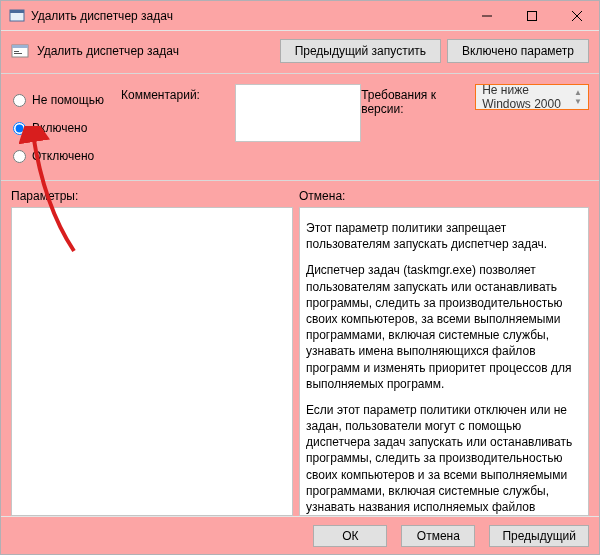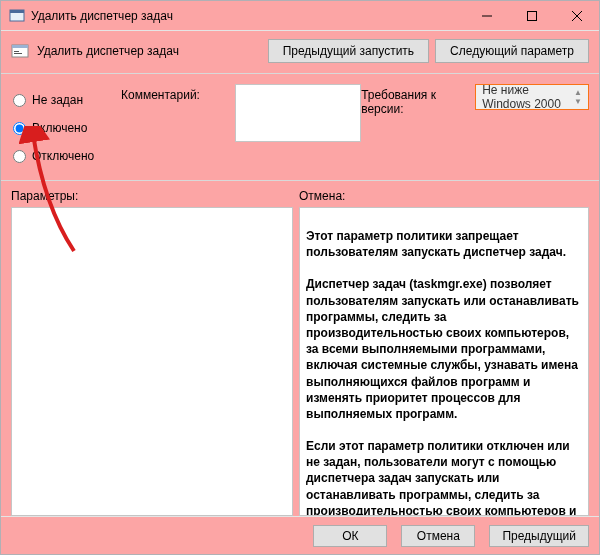--- a/index.html
+++ b/index.html
@@ -25,21 +25,21 @@
   textarea.comment { width: 100%; height: 58px; resize: none; border: 1px solid #c5c5c5; background: #fff; padding: 2px 4px; }
   .req { width: 100%; height: 26px; border: 1px solid #f97316; background: #f0f0f0; padding: 3px 6px; display: flex; align-items: center; color: #333; }
   .req .scroll-arrows { margin-left: auto; display: flex; flex-direction: column; gap: 0; font-size: 8px; color: #888; }
   .sep { height: 1px; background: #d9d9d9; margin: 8px -10px; }
   .labels2 { display: flex; margin-bottom: 4px; }
   .labels2 .lbl-left { width: 288px; }
   .panels { display: flex; flex: 1; gap: 6px; min-height: 0; }
   .panel { border: 1px solid #c5c5c5; background: #fff; overflow-y: scroll; padding: 4px 6px; line-height: 1.35; }
   .panel.left { width: 282px; }
   .panel.right { flex: 1; }
-  .panel p { margin: 16px 0 10px 0; font-weight: bold; }
+  .panel p { margin: 8px 0 10px 0; }
   .footer { height: 38px; display: flex; align-items: center; justify-content: flex-end; gap: 14px; padding: 0 10px; border-top: 1px solid #e5e5e5; }
   .footer button { height: 22px; min-width: 74px; padding: 0 12px; background: #e1e1e1; border: 1px solid #adadad; }
   .arrow-annot { position: absolute; pointer-events: none; left: 18px; top: 52px; }
   ::-webkit-scrollbar { width: 16px; }
   ::-webkit-scrollbar-track { background: #f0f0f0; }
   ::-webkit-scrollbar-thumb { background: #cdcdcd; border: 1px solid #f0f0f0; }
   ::-webkit-scrollbar-button { background: #f0f0f0; height: 16px; }
 </style>
 </head>
 <body>
@@ -76,30 +76,30 @@
     <span class="hicon">
       <svg width="18" height="18" viewBox="0 0 18 18">
           <rect x="1" y="3" width="16" height="12" fill="#fefefe" stroke="#8a8a8a"></rect>
           <rect x="1" y="3" width="16" height="3" fill="#9ab3d4"></rect>
           <rect x="3" y="9" width="5" height="1" fill="#555"></rect>
           <rect x="3" y="11" width="8" height="1" fill="#555"></rect>
         </svg>
     </span>
     <span class="htitle">Удалить диспетчер задач</span>
     <button class="navbtn">Предыдущий запустить</button>
-    <button class="navbtn">Следующий параметр</button>
+    <button class="navbtn">Включено параметр</button>
   </div>
 
   <div class="body">
 
     <div class="top-row">
       <div class="radios">
         <label class="radio">
           <input type="radio" name="st" style="">
-          <span>Не задан</span>
+          <span>Не помощью</span>
         </label>
         <label class="radio">
           <input type="radio" name="st" checked="" style="">
           <span>Включено</span>
         </label>
         <label class="radio">
           <input type="radio" name="st" style="">
           <span>Отключено</span>
         </label>
       </div>

